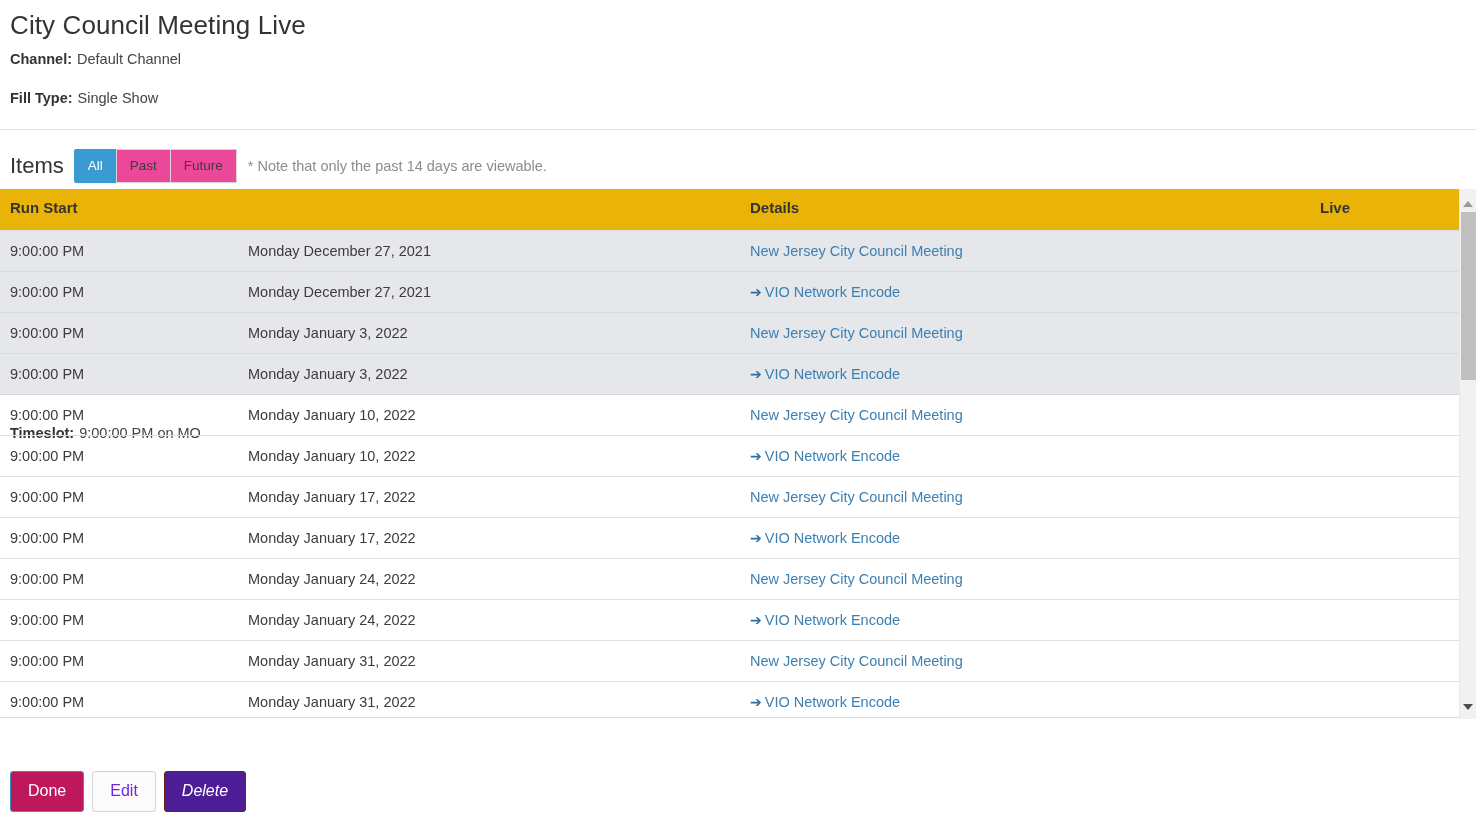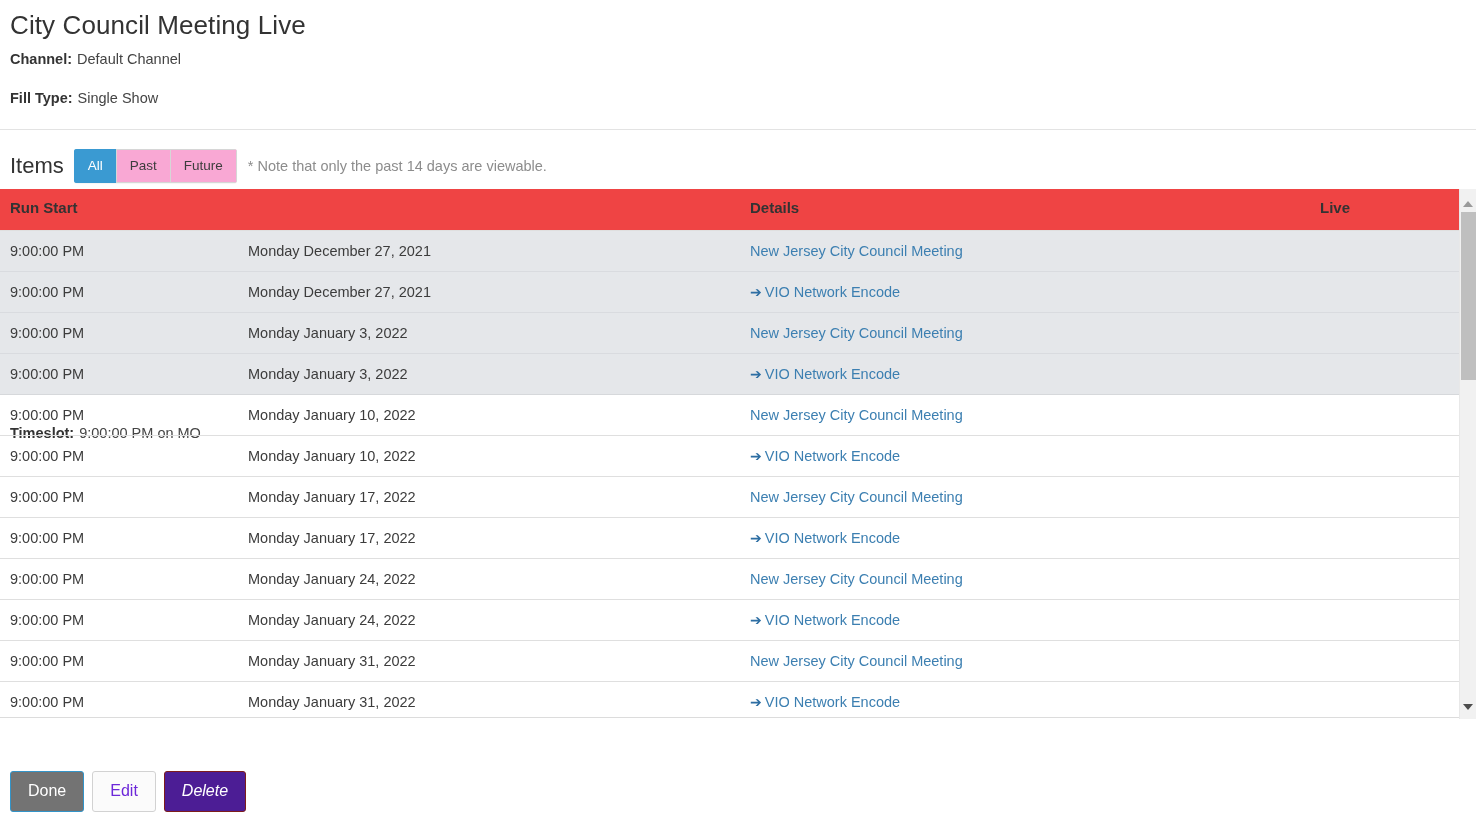--- a/index.html
+++ b/index.html
@@ -77,21 +77,21 @@
     display: inline-flex;
     border-radius: 3px;
     overflow: hidden;
     box-shadow: 0 1px 1px rgba(0,0,0,0.04);
   }
   .btn-filter {
     font-family: "Liberation Sans", sans-serif;
     font-size: 13.5px;
     line-height: 1;
     padding: 9px 13px 10px 13px;
-    background: #f9a8d4;
+    background: #ec4899;
     border: 1px solid #d6d6d6;
     border-right-width: 0;
     color: #3d3d3d;
     cursor: pointer;
     outline: none;
     white-space: nowrap;
   }
   .btn-filter:last-child { border-right-width: 1px; }
   .btn-filter.active {
     background: #3a9ad2;
@@ -123,21 +123,21 @@
   table.items col.c-date   { width: 502px; }
   table.items col.c-detail { width: 570px; }
   table.items col.c-notes  { width: 149px; }
 
   table.items thead th {
     text-align: left;
     font-weight: bold;
     font-size: 15px;
     color: #333333;
     padding: 10px 10px 14px 10px;
-    background: #ef4444;
+    background: #eab308;
     border: 0;
   }
   table.items tbody td {
     padding: 12px 10px 12px 10px;
     border-top: 1px solid #dfdfdf;
     color: #3c3c3c;
     vertical-align: middle;
     height: 40px;
     white-space: nowrap;
     overflow: hidden;
@@ -223,21 +223,21 @@
     font-family: "Liberation Sans", sans-serif;
     font-size: 16px;
     line-height: 1;
     padding: 11px 17px 12px 17px;
     border-radius: 3px;
     border: 1px solid transparent;
     cursor: pointer;
     outline: none;
   }
   .btn-done {
-    background: #737373;
+    background: #be185d;
     color: #ffffff;
     border-color: #3394c8;
   }
   .btn-edit {
     background: #fbfbfb;
     color: #6d28d9;
     border-color: #d2d2d2;
   }
   .btn-delete {
     background: #4c1d95;

